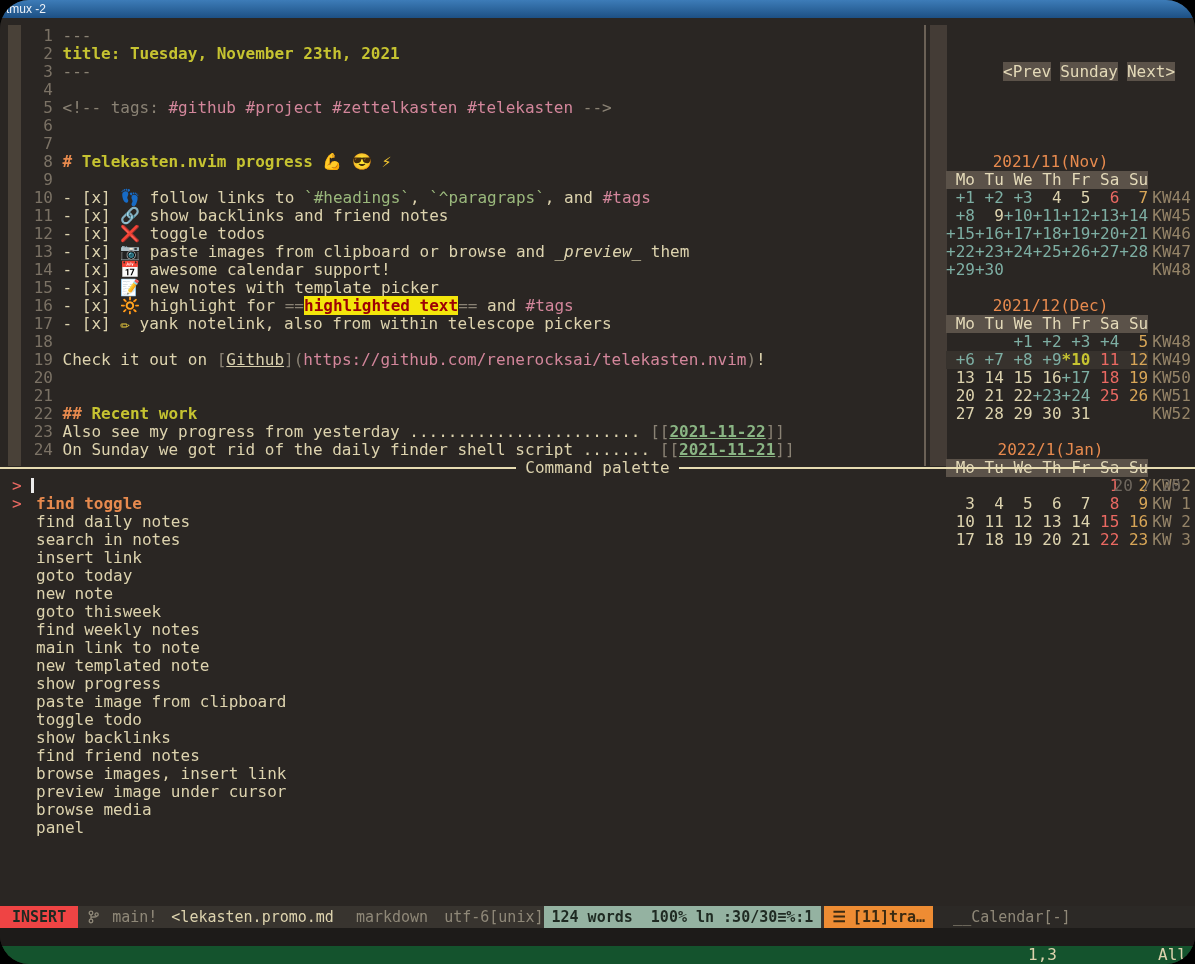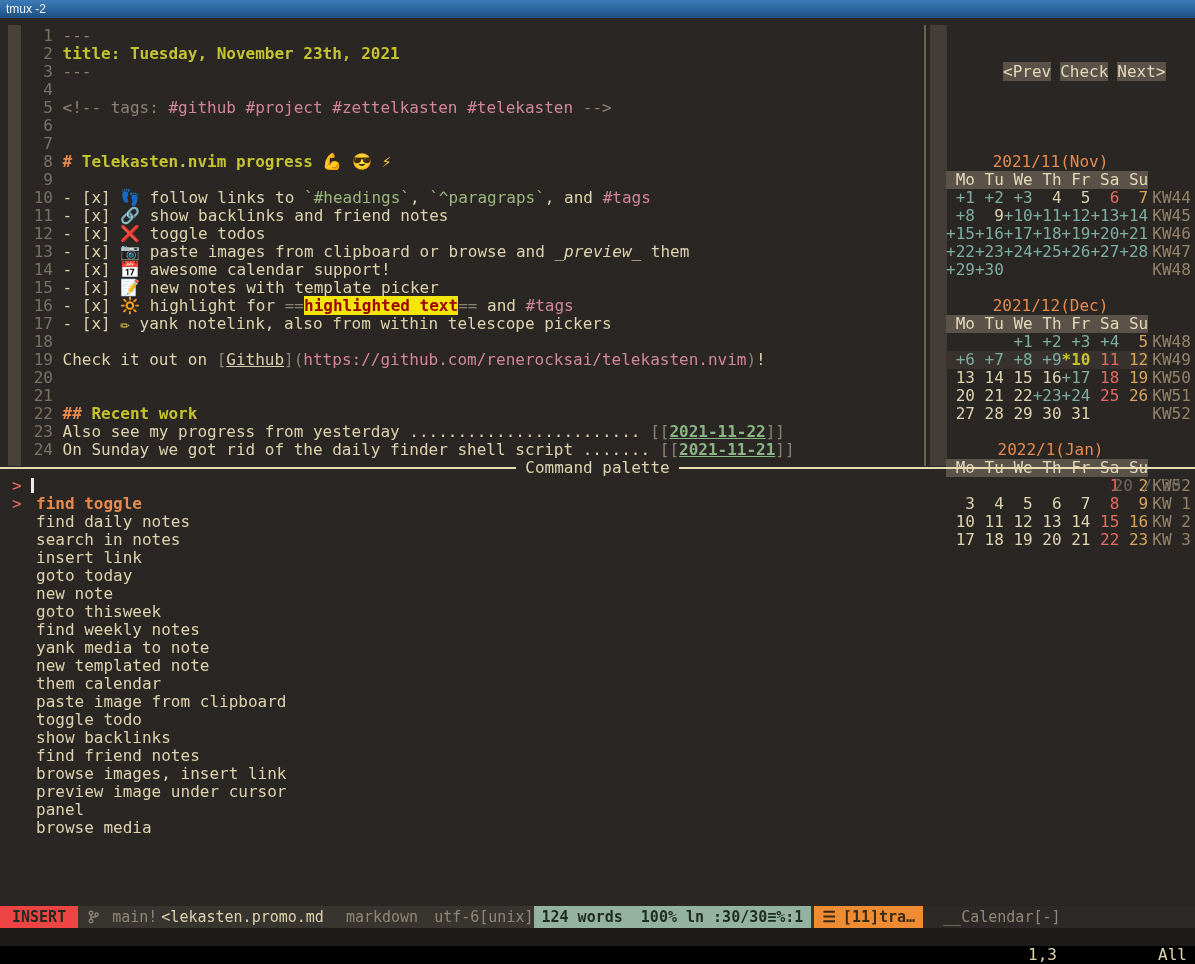--- a/index.html
+++ b/index.html
@@ -1,17 +1,17 @@
 <!DOCTYPE html>
 <html><head>
 <meta charset="utf-8">
 <style>
   html,body{margin:0;padding:0;background:#000;}
   .screen{position:relative;width:1195px;height:964px;overflow:hidden;background:#2a2623;
-    font-family:"DejaVu Sans Mono",monospace;font-size:16px;line-height:18px;}
+    font-family:"DejaVu Sans Mono",monospace;font-size:16px;line-height:18px;border-radius:29px;}
   
   .titlebar{position:absolute;top:0;left:0;right:0;height:18px;
     background:linear-gradient(#3d7cb8,#1d5084);color:#eef2f8;
     font-family:"Liberation Sans",sans-serif;font-size:12px;line-height:18px;padding-left:6px;}
   
   .content{position:absolute;top:18px;left:0;right:0;height:888px;background:#2a2623;}
   .vstrip{position:absolute;top:7px;height:441px;background:#494138;}
   .strip-left{left:8px;width:13px;}
   .strip-right{left:930px;width:17px;background:#443c36;}
   .pane-sep{position:absolute;top:7px;left:924px;width:2px;height:441px;background:#6b6156;}
@@ -53,30 +53,30 @@
   .counter{position:absolute;right:14px;top:0;color:#6e675e;white-space:pre;}
   .pal-list{position:absolute;top:477px;left:12px;right:0;}
   .pal-item{height:18px;white-space:pre;color:#ddd3ae;}
   .pal-item .arrowcell{display:inline-block;width:24px;color:#ea6962;}
   .pal-item.sel .pal-label{color:#e78a4e;font-weight:bold;}
   
   .statusline{position:absolute;top:906px;left:0;right:0;height:22px;background:#38342f;
     display:flex;align-items:center;font-size:15px;white-space:pre;}
   .seg-mode{background:#ef4444;color:#1f2a22;font-weight:bold;padding:0 12px;height:100%;display:flex;align-items:center;}
   .sl-branch{color:#8f8878;margin-left:10px;display:flex;align-items:center;gap:13px;}
-  .sl-file{color:#ddd3ae;margin-left:4px;}
+  .sl-file{color:#ddd3ae;margin-left:14px;}
   .sl-ft{color:#8f8878;margin-left:22px;}
   .sl-enc{color:#8f8878;margin-left:16px;}
   .sl-spacer{flex:1;}
   .seg-stats{background:#94b2a1;color:#1f2a22;font-weight:bold;padding:0 8px;height:100%;display:flex;align-items:center;}
   .seg-tab{background:#ee8c33;color:#3a2a12;font-weight:bold;padding:0 8px;height:100%;display:flex;align-items:center;gap:7px;margin-left:3px;}
   .seg-right{width:262px;height:100%;background:#2c2926;display:flex;align-items:center;padding-left:20px;color:#8f8878;}
   
   .cmdline{position:absolute;top:928px;left:0;right:0;height:18px;background:#1d1b19;color:#ddd3ae;padding-left:2px;white-space:pre;}
-  .modeline{position:absolute;top:946px;left:0;right:0;height:18px;background:#000000;color:#ddd3ae;white-space:pre;}
+  .modeline{position:absolute;top:946px;left:0;right:0;height:18px;background:#14532d;color:#ddd3ae;white-space:pre;}
   .mode-text{color:#dfa340;font-weight:bold;padding-left:2px;}
   .ruler{position:absolute;left:1028px;top:0;}
   .scrollpos{position:absolute;left:1158px;top:0;}
 </style>
 </head>
 <body>
 
 <div class="screen">
 
   <div class="titlebar">
@@ -84,21 +84,21 @@
   </div>
 
   <div class="content">
     <div class="vstrip strip-left"></div>
     <div class="pane-sep"></div>
     <div class="vstrip strip-right"></div>
 
     <div class="editor" id="editor-lines"><div class="ed-line"><span class="ln">1</span><span class="gut"></span><span class="s-cm">---</span></div><div class="ed-line"><span class="ln">2</span><span class="gut"></span><span class="s-ttl">title: Tuesday, November 23th, 2021</span></div><div class="ed-line"><span class="ln">3</span><span class="gut"></span><span class="s-cm">---</span></div><div class="ed-line"><span class="ln">4</span><span class="gut"></span></div><div class="ed-line"><span class="ln">5</span><span class="gut"></span><span class="s-cm">&lt;!-- tags: </span><span class="s-tag">#github</span><span class="s-txt"> </span><span class="s-tag">#project</span><span class="s-txt"> </span><span class="s-tag">#zettelkasten</span><span class="s-txt"> </span><span class="s-tag">#telekasten</span><span class="s-cm"> --&gt;</span></div><div class="ed-line"><span class="ln">6</span><span class="gut"></span></div><div class="ed-line"><span class="ln">7</span><span class="gut"></span></div><div class="ed-line"><span class="ln">8</span><span class="gut"></span><span class="s-mk"># </span><span class="s-h">Telekasten.nvim progress </span><span class="s-e" style="color: rgb(232, 163, 61);">💪</span><span class="s-txt"> </span><span class="s-e" style="color: rgb(232, 201, 61);">😎</span><span class="s-txt"> </span><span class="s-e" style="color: rgb(240, 195, 48);">⚡</span></div><div class="ed-line"><span class="ln">9</span><span class="gut"></span></div><div class="ed-line"><span class="ln">10</span><span class="gut"></span><span class="s-txt">- [x] </span><span class="s-e" style="color: rgb(95, 154, 208);">👣</span><span class="s-txt"> follow links to </span><span class="s-code">`#headings`</span><span class="s-txt">, </span><span class="s-code">`^paragraps`</span><span class="s-txt">, and </span><span class="s-tag">#tags</span></div><div class="ed-line"><span class="ln">11</span><span class="gut"></span><span class="s-txt">- [x] </span><span class="s-e" style="color: rgb(154, 160, 166);">🔗</span><span class="s-txt"> show backlinks and friend notes</span></div><div class="ed-line"><span class="ln">12</span><span class="gut"></span><span class="s-txt">- [x] </span><span class="s-e" style="color: rgb(221, 60, 49);">❌</span><span class="s-txt"> toggle todos</span></div><div class="ed-line"><span class="ln">13</span><span class="gut"></span><span class="s-txt">- [x] </span><span class="s-e" style="color: rgb(185, 189, 185);">📷</span><span class="s-txt"> paste images from clipboard or browse and </span><span class="s-em">_preview_</span><span class="s-txt"> them</span></div><div class="ed-line"><span class="ln">14</span><span class="gut"></span><span class="s-txt">- [x] </span><span class="s-e" style="color: rgb(211, 91, 75);">📅</span><span class="s-txt"> awesome calendar support!</span></div><div class="ed-line"><span class="ln">15</span><span class="gut"></span><span class="s-txt">- [x] </span><span class="s-e" style="color: rgb(217, 199, 154);">📝</span><span class="s-txt"> new notes with template picker</span></div><div class="ed-line"><span class="ln">16</span><span class="gut"></span><span class="s-txt">- [x] </span><span class="s-e" style="color: rgb(232, 146, 47);">🔆</span><span class="s-txt"> highlight for </span><span class="s-eq">==</span><span class="s-hl">highlighted text</span><span class="s-eq">==</span><span class="s-txt"> and </span><span class="s-tag">#tags</span></div><div class="ed-line"><span class="ln">17</span><span class="gut"></span><span class="s-txt">- [x] </span><span class="s-e" style="color: rgb(232, 201, 61);">✏</span><span class="s-txt"> yank notelink, also from within telescope pickers</span></div><div class="ed-line"><span class="ln">18</span><span class="gut"></span></div><div class="ed-line"><span class="ln">19</span><span class="gut"></span><span class="s-txt">Check it out on </span><span class="s-cm">[</span><span class="s-lk">Github</span><span class="s-cm">](</span><span class="s-url">https://github.com/renerocksai/telekasten.nvim</span><span class="s-cm">)</span><span class="s-txt">!</span></div><div class="ed-line"><span class="ln">20</span><span class="gut"></span></div><div class="ed-line"><span class="ln">21</span><span class="gut"></span></div><div class="ed-line"><span class="ln">22</span><span class="gut"></span><span class="s-mk">## </span><span class="s-h">Recent work</span></div><div class="ed-line"><span class="ln">23</span><span class="gut"></span><span class="s-txt">Also see my progress from yesterday ........................ </span><span class="s-cm">[[</span><span class="s-dl">2021-11-22</span><span class="s-cm">]]</span></div><div class="ed-line"><span class="ln">24</span><span class="gut"></span><span class="s-txt">On Sunday we got rid of the daily finder shell script ....... </span><span class="s-cm">[[</span><span class="s-dl">2021-11-21</span><span class="s-cm">]]</span></div></div>
 
     <div class="calendar" id="calendar">
-      <div class="cal-row cal-nav"><span class="cal-btn">&lt;Prev</span><span class="cal-btn">Check</span><span class="cal-btn">Next&gt;</span></div>
+      <div class="cal-row cal-nav"><span class="cal-btn">&lt;Prev</span><span class="cal-btn">Sunday</span><span class="cal-btn">Next&gt;</span></div>
       
     <div class="cal-title">2021/11(Nov)</div><div class="cal-row hdr"><span class="cells"><span class="cell">Mo</span><span class="cell">Tu</span><span class="cell">We</span><span class="cell">Th</span><span class="cell">Fr</span><span class="cell">Sa</span><span class="cell">Su</span></span></div><div class="cal-row"><span class="cells"><span class="cell" style="color: rgb(125, 174, 163);">+1</span><span class="cell" style="color: rgb(125, 174, 163);">+2</span><span class="cell" style="color: rgb(125, 174, 163);">+3</span><span class="cell" style="color: rgb(221, 211, 174);">4</span><span class="cell" style="color: rgb(221, 211, 174);">5</span><span class="cell" style="color: rgb(234, 105, 98);">6</span><span class="cell" style="color: rgb(216, 166, 87);">7</span></span><span class="kw">KW44</span></div><div class="cal-row"><span class="cells"><span class="cell" style="color: rgb(125, 174, 163);">+8</span><span class="cell" style="color: rgb(221, 211, 174);">9</span><span class="cell" style="color: rgb(125, 174, 163);">+10</span><span class="cell" style="color: rgb(125, 174, 163);">+11</span><span class="cell" style="color: rgb(125, 174, 163);">+12</span><span class="cell" style="color: rgb(125, 174, 163);">+13</span><span class="cell" style="color: rgb(125, 174, 163);">+14</span></span><span class="kw">KW45</span></div><div class="cal-row"><span class="cells"><span class="cell" style="color: rgb(125, 174, 163);">+15</span><span class="cell" style="color: rgb(125, 174, 163);">+16</span><span class="cell" style="color: rgb(125, 174, 163);">+17</span><span class="cell" style="color: rgb(125, 174, 163);">+18</span><span class="cell" style="color: rgb(125, 174, 163);">+19</span><span class="cell" style="color: rgb(125, 174, 163);">+20</span><span class="cell" style="color: rgb(125, 174, 163);">+21</span></span><span class="kw">KW46</span></div><div class="cal-row"><span class="cells"><span class="cell" style="color: rgb(125, 174, 163);">+22</span><span class="cell" style="color: rgb(125, 174, 163);">+23</span><span class="cell" style="color: rgb(125, 174, 163);">+24</span><span class="cell" style="color: rgb(125, 174, 163);">+25</span><span class="cell" style="color: rgb(125, 174, 163);">+26</span><span class="cell" style="color: rgb(125, 174, 163);">+27</span><span class="cell" style="color: rgb(125, 174, 163);">+28</span></span><span class="kw">KW47</span></div><div class="cal-row"><span class="cells"><span class="cell" style="color: rgb(125, 174, 163);">+29</span><span class="cell" style="color: rgb(125, 174, 163);">+30</span><span class="cell" style="color: rgb(221, 211, 174);"></span><span class="cell" style="color: rgb(221, 211, 174);"></span><span class="cell" style="color: rgb(221, 211, 174);"></span><span class="cell" style="color: rgb(221, 211, 174);"></span><span class="cell" style="color: rgb(221, 211, 174);"></span></span><span class="kw">KW48</span></div><div class="cal-title">2021/12(Dec)</div><div class="cal-row hdr"><span class="cells"><span class="cell">Mo</span><span class="cell">Tu</span><span class="cell">We</span><span class="cell">Th</span><span class="cell">Fr</span><span class="cell">Sa</span><span class="cell">Su</span></span></div><div class="cal-row"><span class="cells"><span class="cell" style="color: rgb(221, 211, 174);"></span><span class="cell" style="color: rgb(221, 211, 174);"></span><span class="cell" style="color: rgb(125, 174, 163);">+1</span><span class="cell" style="color: rgb(125, 174, 163);">+2</span><span class="cell" style="color: rgb(125, 174, 163);">+3</span><span class="cell" style="color: rgb(125, 174, 163);">+4</span><span class="cell" style="color: rgb(216, 166, 87);">5</span></span><span class="kw">KW48</span></div><div class="cal-row cur"><span class="cells"><span class="cell" style="color: rgb(125, 174, 163);">+6</span><span class="cell" style="color: rgb(125, 174, 163);">+7</span><span class="cell" style="color: rgb(125, 174, 163);">+8</span><span class="cell" style="color: rgb(125, 174, 163);">+9</span><span class="cell" style="color: rgb(198, 195, 49); font-weight: bold;">*10</span><span class="cell" style="color: rgb(234, 105, 98);">11</span><span class="cell" style="color: rgb(216, 166, 87);">12</span></span><span class="kw">KW49</span></div><div class="cal-row"><span class="cells"><span class="cell" style="color: rgb(221, 211, 174);">13</span><span class="cell" style="color: rgb(221, 211, 174);">14</span><span class="cell" style="color: rgb(221, 211, 174);">15</span><span class="cell" style="color: rgb(221, 211, 174);">16</span><span class="cell" style="color: rgb(125, 174, 163);">+17</span><span class="cell" style="color: rgb(234, 105, 98);">18</span><span class="cell" style="color: rgb(216, 166, 87);">19</span></span><span class="kw">KW50</span></div><div class="cal-row"><span class="cells"><span class="cell" style="color: rgb(221, 211, 174);">20</span><span class="cell" style="color: rgb(221, 211, 174);">21</span><span class="cell" style="color: rgb(221, 211, 174);">22</span><span class="cell" style="color: rgb(125, 174, 163);">+23</span><span class="cell" style="color: rgb(125, 174, 163);">+24</span><span class="cell" style="color: rgb(234, 105, 98);">25</span><span class="cell" style="color: rgb(216, 166, 87);">26</span></span><span class="kw">KW51</span></div><div class="cal-row"><span class="cells"><span class="cell" style="color: rgb(221, 211, 174);">27</span><span class="cell" style="color: rgb(221, 211, 174);">28</span><span class="cell" style="color: rgb(221, 211, 174);">29</span><span class="cell" style="color: rgb(221, 211, 174);">30</span><span class="cell" style="color: rgb(221, 211, 174);">31</span><span class="cell" style="color: rgb(221, 211, 174);"></span><span class="cell" style="color: rgb(221, 211, 174);"></span></span><span class="kw">KW52</span></div><div class="cal-title">2022/1(Jan)</div><div class="cal-row hdr"><span class="cells"><span class="cell">Mo</span><span class="cell">Tu</span><span class="cell">We</span><span class="cell">Th</span><span class="cell">Fr</span><span class="cell">Sa</span><span class="cell">Su</span></span></div><div class="cal-row"><span class="cells"><span class="cell" style="color: rgb(221, 211, 174);"></span><span class="cell" style="color: rgb(221, 211, 174);"></span><span class="cell" style="color: rgb(221, 211, 174);"></span><span class="cell" style="color: rgb(221, 211, 174);"></span><span class="cell" style="color: rgb(221, 211, 174);"></span><span class="cell" style="color: rgb(234, 105, 98);">1</span><span class="cell" style="color: rgb(216, 166, 87);">2</span></span><span class="kw">KW52</span></div><div class="cal-row"><span class="cells"><span class="cell" style="color: rgb(221, 211, 174);">3</span><span class="cell" style="color: rgb(221, 211, 174);">4</span><span class="cell" style="color: rgb(221, 211, 174);">5</span><span class="cell" style="color: rgb(221, 211, 174);">6</span><span class="cell" style="color: rgb(221, 211, 174);">7</span><span class="cell" style="color: rgb(234, 105, 98);">8</span><span class="cell" style="color: rgb(216, 166, 87);">9</span></span><span class="kw">KW 1</span></div><div class="cal-row"><span class="cells"><span class="cell" style="color: rgb(221, 211, 174);">10</span><span class="cell" style="color: rgb(221, 211, 174);">11</span><span class="cell" style="color: rgb(221, 211, 174);">12</span><span class="cell" style="color: rgb(221, 211, 174);">13</span><span class="cell" style="color: rgb(221, 211, 174);">14</span><span class="cell" style="color: rgb(234, 105, 98);">15</span><span class="cell" style="color: rgb(216, 166, 87);">16</span></span><span class="kw">KW 2</span></div><div class="cal-row"><span class="cells"><span class="cell" style="color: rgb(221, 211, 174);">17</span><span class="cell" style="color: rgb(221, 211, 174);">18</span><span class="cell" style="color: rgb(221, 211, 174);">19</span><span class="cell" style="color: rgb(221, 211, 174);">20</span><span class="cell" style="color: rgb(221, 211, 174);">21</span><span class="cell" style="color: rgb(234, 105, 98);">22</span><span class="cell" style="color: rgb(216, 166, 87);">23</span></span><span class="kw">KW 3</span></div></div>
 
     <div class="pal-sep">
       <div class="bar"></div>
       <span class="lbl">Command palette</span>
       <div class="bar"></div>
     </div>
 
     <div class="pal-prompt">
@@ -108,31 +108,31 @@
 
     <div class="pal-list" id="pal-list">
         <div class="pal-item sel"><span class="arrowcell">&gt;</span><span class="pal-label">find toggle</span></div>
         <div class="pal-item"><span class="arrowcell"></span><span class="pal-label">find daily notes</span></div>
         <div class="pal-item"><span class="arrowcell"></span><span class="pal-label">search in notes</span></div>
         <div class="pal-item"><span class="arrowcell"></span><span class="pal-label">insert link</span></div>
         <div class="pal-item"><span class="arrowcell"></span><span class="pal-label">goto today</span></div>
         <div class="pal-item"><span class="arrowcell"></span><span class="pal-label">new note</span></div>
         <div class="pal-item"><span class="arrowcell"></span><span class="pal-label">goto thisweek</span></div>
         <div class="pal-item"><span class="arrowcell"></span><span class="pal-label">find weekly notes</span></div>
-        <div class="pal-item"><span class="arrowcell"></span><span class="pal-label">yank media to note</span></div>
+        <div class="pal-item"><span class="arrowcell"></span><span class="pal-label">main link to note</span></div>
         <div class="pal-item"><span class="arrowcell"></span><span class="pal-label">new templated note</span></div>
-        <div class="pal-item"><span class="arrowcell"></span><span class="pal-label">them calendar</span></div>
+        <div class="pal-item"><span class="arrowcell"></span><span class="pal-label">show progress</span></div>
         <div class="pal-item"><span class="arrowcell"></span><span class="pal-label">paste image from clipboard</span></div>
         <div class="pal-item"><span class="arrowcell"></span><span class="pal-label">toggle todo</span></div>
         <div class="pal-item"><span class="arrowcell"></span><span class="pal-label">show backlinks</span></div>
         <div class="pal-item"><span class="arrowcell"></span><span class="pal-label">find friend notes</span></div>
         <div class="pal-item"><span class="arrowcell"></span><span class="pal-label">browse images, insert link</span></div>
         <div class="pal-item"><span class="arrowcell"></span><span class="pal-label">preview image under cursor</span></div>
+        <div class="pal-item"><span class="arrowcell"></span><span class="pal-label">browse media</span></div>
         <div class="pal-item"><span class="arrowcell"></span><span class="pal-label">panel</span></div>
-        <div class="pal-item"><span class="arrowcell"></span><span class="pal-label">browse media</span></div>
       </div>
   </div>
 
   <div class="statusline">
     <div class="seg-mode">INSERT</div>
     <div class="sl-branch">
       <svg width="11" height="14" viewBox="0 0 11 14">
         <circle cx="3" cy="3" r="1.8" fill="none" stroke="#8f8878" stroke-width="1.3"></circle>
         <circle cx="3" cy="11" r="1.8" fill="none" stroke="#8f8878" stroke-width="1.3"></circle>
         <circle cx="8.6" cy="4.5" r="1.6" fill="none" stroke="#8f8878" stroke-width="1.3"></circle>

